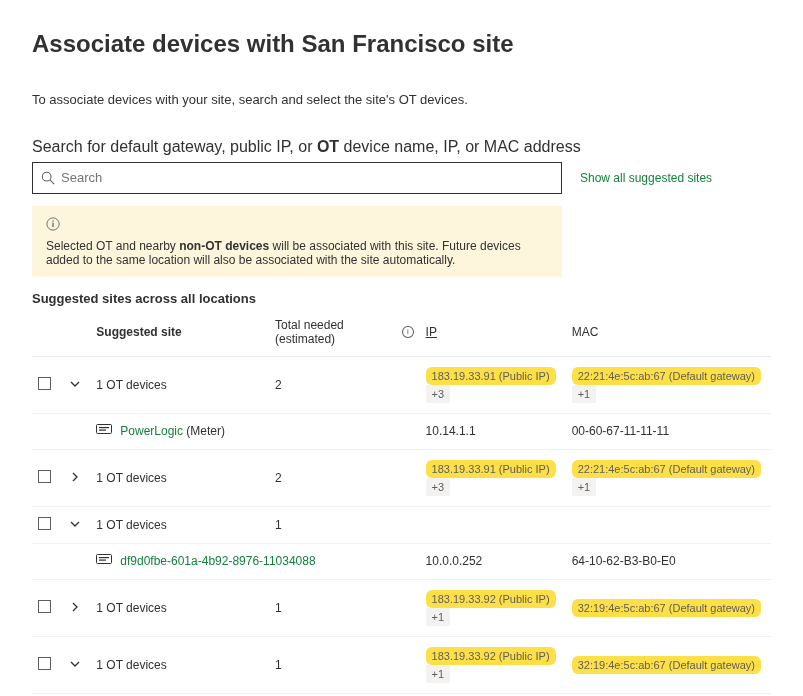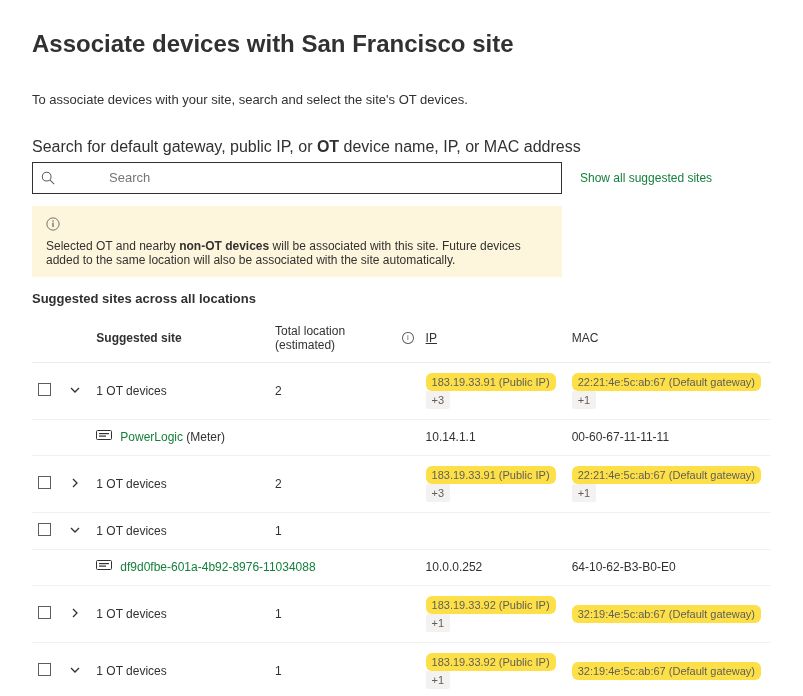--- a/index.html
+++ b/index.html
@@ -1,27 +1,27 @@
 <!DOCTYPE html>
 <html><head>
 <meta charset="utf-8">
 <style>
   * { box-sizing: border-box; margin: 0; padding: 0; }
   body { font-family: "Segoe UI", Arial, sans-serif; font-size: 13px; color: #323130; background: #fff; padding: 30px 32px; width: 803px; }
   h1 { font-size: 24px; font-weight: 700; margin-bottom: 32px; }
   .desc { font-size: 13px; color: #323130; line-height: 1.5; margin-bottom: 28px; }
   .search-label { font-size: 16px; margin-bottom: 6px; display:block; }
   .search-row { display:flex; align-items:center; gap: 18px; margin-bottom: 12px; }
-  .search-box { flex: 0 0 530px; display:flex; align-items:center; border:1px solid #323130; height:32px; padding:0 8px;gap:48px; }
+  .search-box { flex: 0 0 530px; display:flex; align-items:center; border:1px solid #323130; height:32px; padding:0 8px; }
   .search-box svg { flex:none; }
   .search-box input { border:none; outline:none; flex:1; font-size:13px; margin-left:6px;}
   .link { color:#15803d; font-size:12px; cursor:pointer; }
   .info-banner { background:#fdf6dd; border-left:none; display:flex; gap:8px; padding:10px 14px; font-size:12px; width:530px; margin-bottom:14px;flex-direction:column;}
   .info-banner svg { flex:none; margin-top:1px;}
-  .section-title { font-weight:700; font-size:13px; margin-bottom:6px; }
+  .section-title { font-weight:700; font-size:13px; }
   table { width: 100%; border-collapse: collapse; }
   th { text-align:left; font-weight:400; font-size:12px; color:#323130; padding:12px 6px 10px 6px; border-bottom:1px solid #edebe9;}
   td { padding:10px 6px; border-bottom:1px solid #f3f2f1; font-size:12px; vertical-align:middle;}
   tr.child td { border-bottom:1px solid #f3f2f1; }
   .chk { width:13px; height:13px; border:1px solid #605e5c; display:inline-block; background:#fff; cursor:pointer;}
   .chevron { width:12px; height:12px; display:inline-flex; align-items:center; justify-content:center; cursor:pointer;}
   .tag { display:inline-block; background:#fde047; color:#605e5c; font-size:11px; padding:3px 6px; margin-right:4px; border-radius:6px; white-space:nowrap;}
   .cnt { display:inline-block; background:#f3f2f1; color:#605e5c; font-size:11px; padding:3px 6px; border-radius:2px;}
   .device-icon { display:inline-block; vertical-align:middle; margin-right:8px;}
   .col-check { width:34px; }
@@ -67,21 +67,21 @@
 <div class="section-title">Suggested sites across all locations</div>
 
 <table>
   <thead>
     <tr>
       <th class="col-check"></th>
       <th class="col-exp"></th>
       <th class="col-site">Suggested site</th>
       <th class="col-total">
         <span class="hdr-flex">
-            <span>Total location (estimated)</span> 
+            <span>Total needed (estimated)</span> 
             <span class="info-circle">i</span>
           </span>
       </th>
       <th class="col-ip">IP</th>
       <th class="col-mac">MAC</th>
     </tr>
   </thead>
   <tbody id="tbody">
       <tr>
         <td><span class="chk"></span></td>

